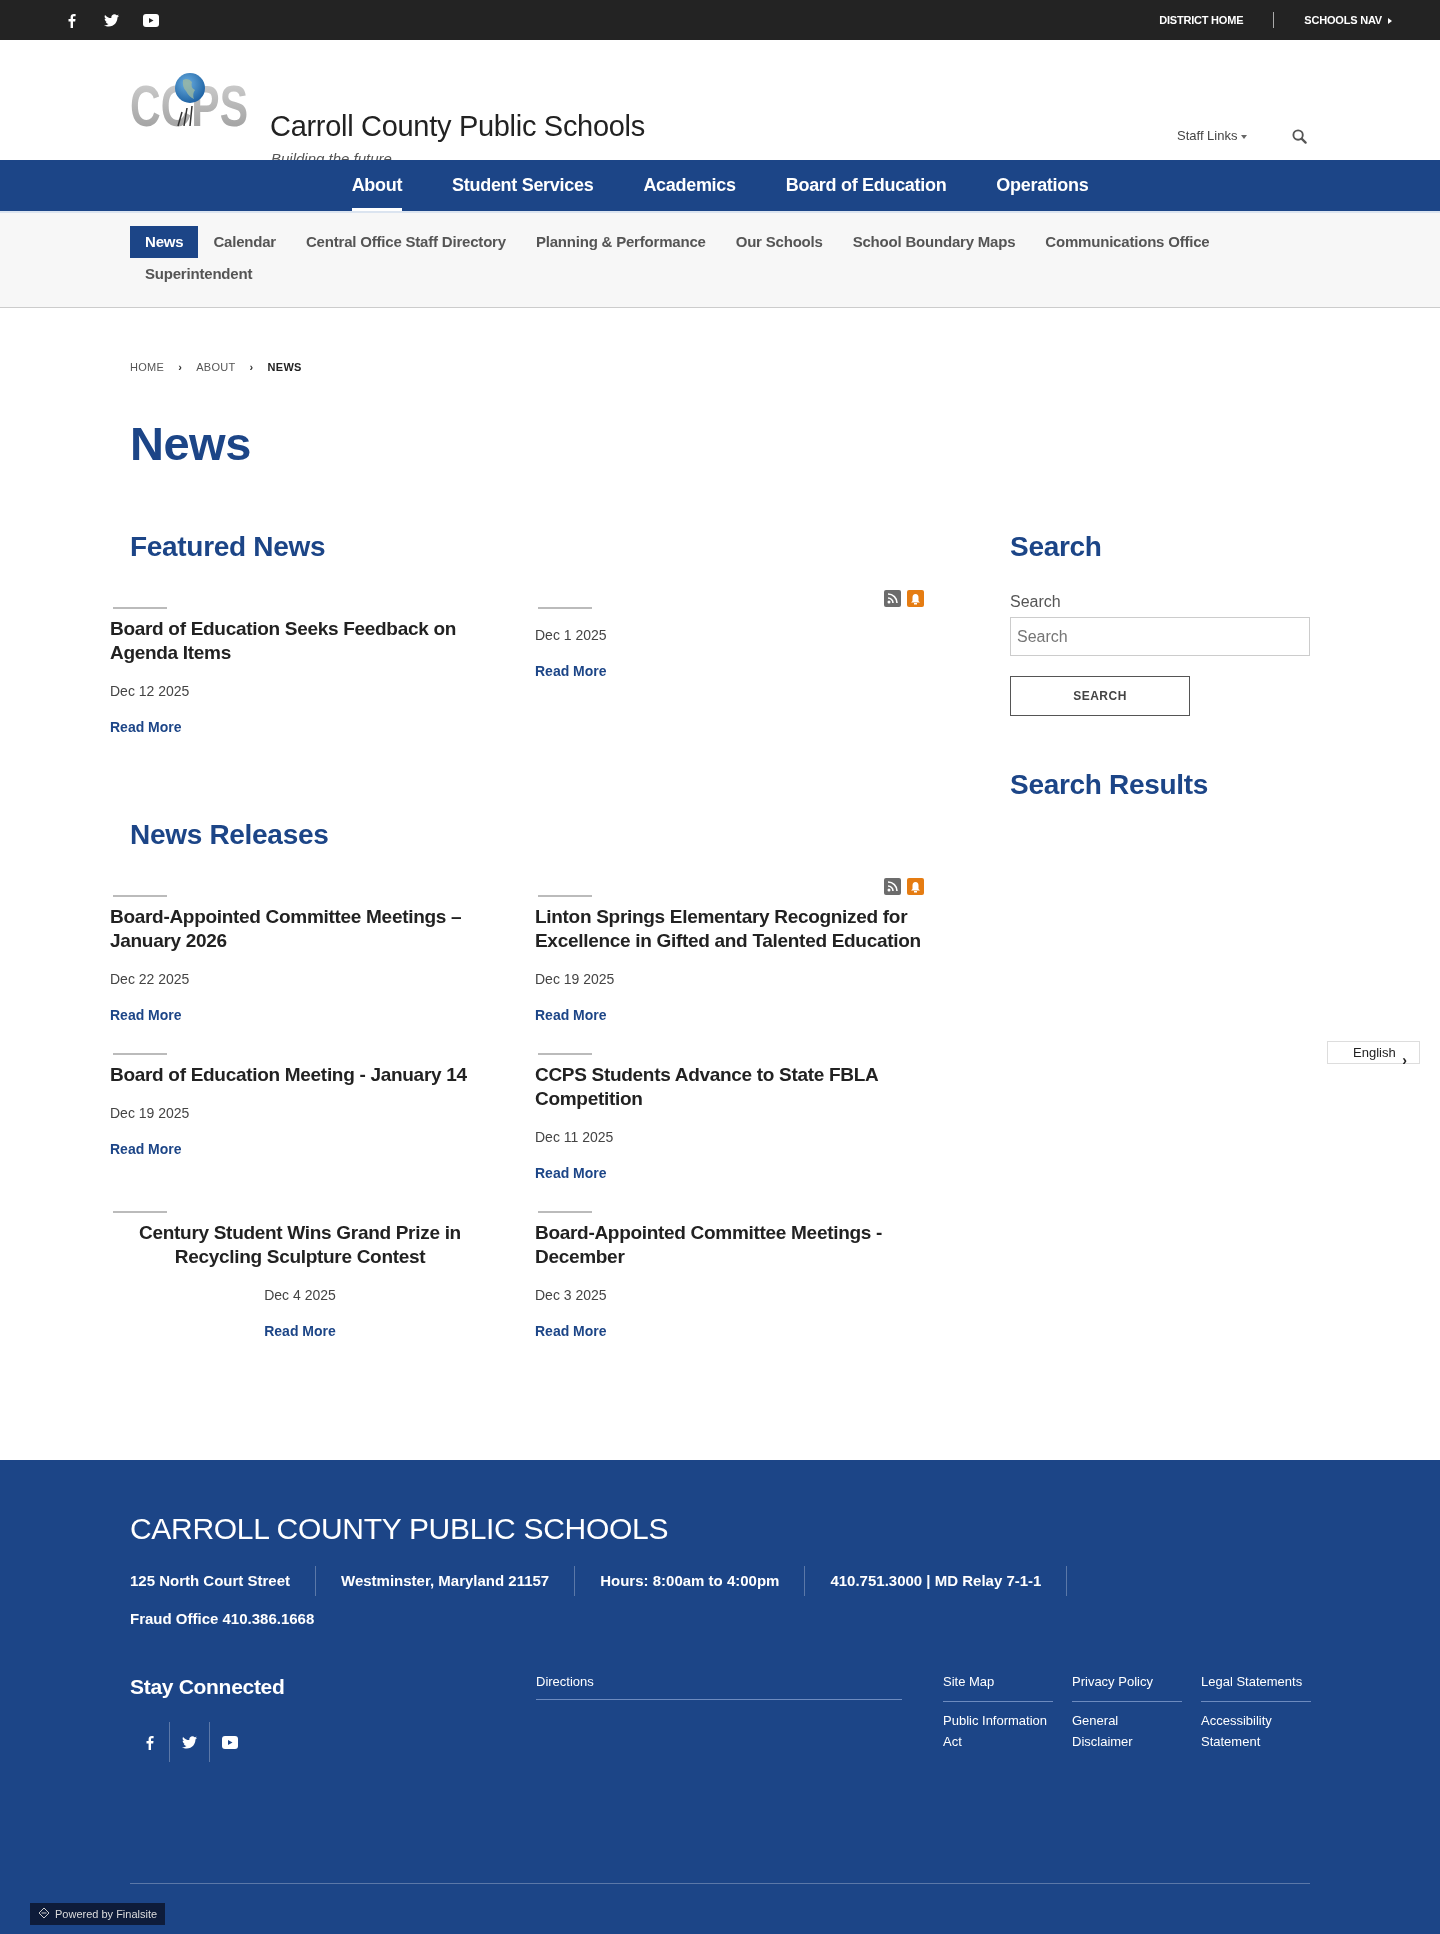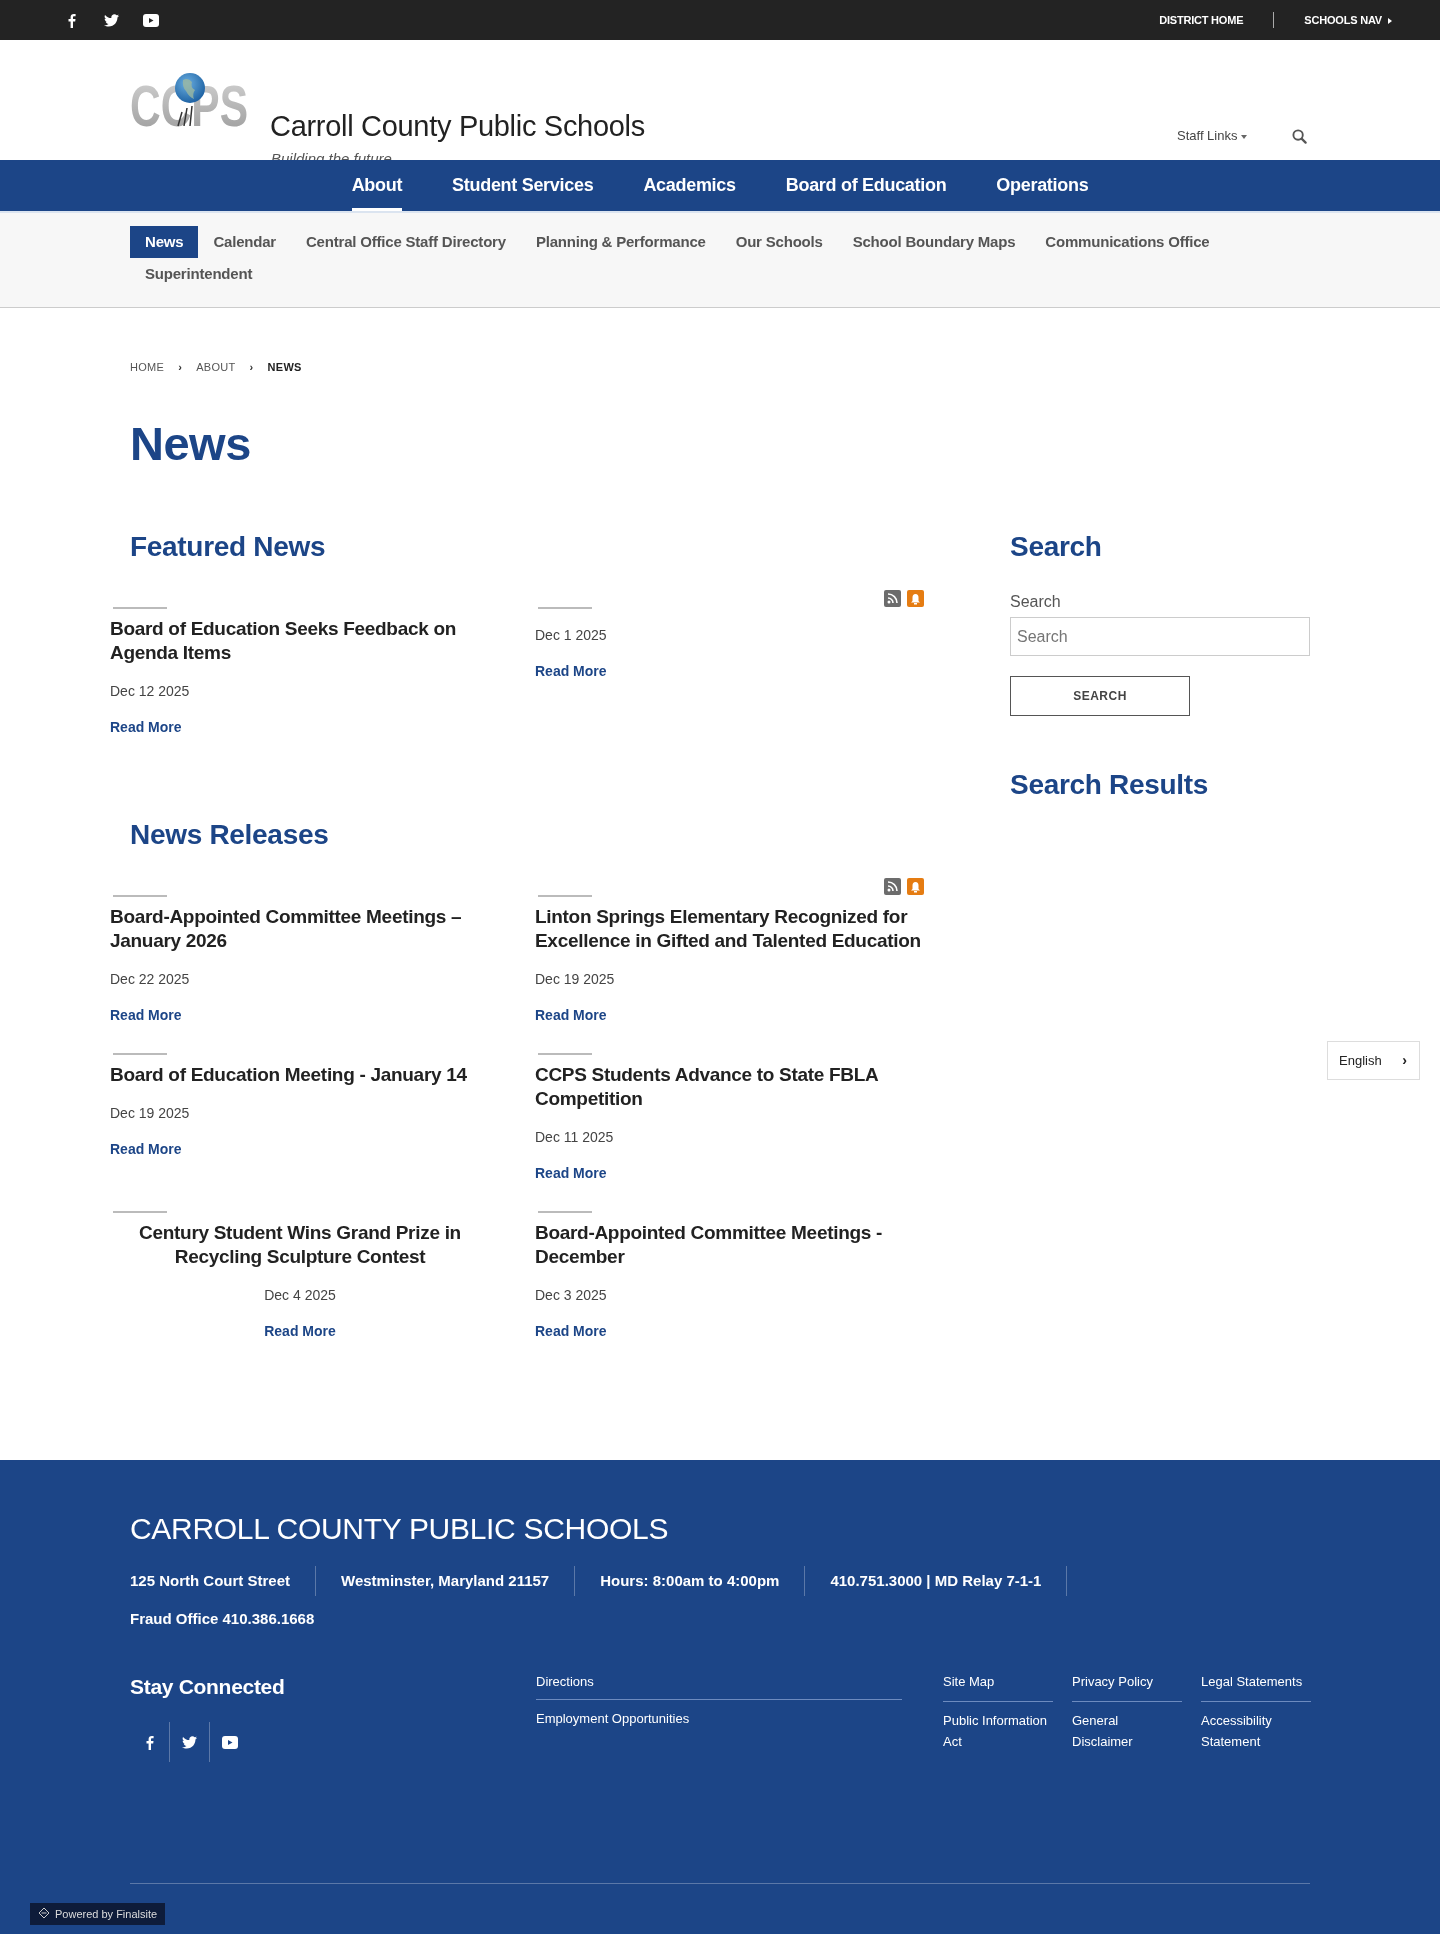--- a/index.html
+++ b/index.html
@@ -54,21 +54,21 @@
   .card .bar { width: 54px; height: 2px; background: #bbb; margin-left: 3px; margin-bottom: 8px; }
   .card h3 { font-size: 19px; font-weight: bold; color: #222; line-height: 24px; letter-spacing: -0.3px; }
   .card .date { font-size: 14px; color: #444; margin-top: 18px; }
   .card .more { font-size: 14px; font-weight: bold; color: #1c4587; margin-top: 20px; display: inline-block; }
 
   
   .side-label { position: absolute; left: 1010px; top: 593px; font-size: 16px; color: #555; }
   .side-input { position: absolute; left: 1010px; top: 617px; width: 300px; height: 39px; border: 1px solid #ccc; padding: 0 6px; font-size: 16px; color: #555; font-family: "Liberation Sans", sans-serif; }
   .side-btn { position: absolute; left: 1010px; top: 676px; width: 180px; height: 40px; border: 1.5px solid #555; background: #fff; font-size: 12px; color: #444; letter-spacing: 0.5px; font-family: "Liberation Sans", sans-serif; font-weight: bold; }
 
-  .lang { position: absolute; left: 1327px; top: 1041px; width: 93px; height: 39px; border: 1px solid #ddd; background: #fff; display: flex; align-items: center; padding-left: 11px; font-size: 13px; color: #222; }
+  .lang { position: absolute; left: 1327px; top: 1041px; width: 93px; height: 23px; border: 1px solid #ddd; background: #fff; display: flex; align-items: center; padding-left: 25px; font-size: 13px; color: #222; }
   .lang .arr { position: absolute; right: 12px; top: 10px; font-weight: bold; font-size: 14px; }
 
   
   .footer { position: absolute; left: 0; top: 1460px; width: 1440px; height: 474px; background: #1c4587; color: #fff; }
   .f-title { position: absolute; left: 130px; top: 52px; font-size: 30px; letter-spacing: -0.3px; }
   .f-info { position: absolute; left: 130px; top: 106px; display: flex; align-items: center; font-size: 15px; font-weight: bold; }
   .f-info .item { padding-right: 25px; margin-right: 25px; border-right: 1px solid #5b78a8; height: 30px; line-height: 30px; }
   .f-info .item:first-child { padding-left: 0; }
   .f-fraud { position: absolute; left: 130px; top: 150px; font-size: 15px; font-weight: bold; }
   .f-stay { position: absolute; left: 130px; top: 215px; font-size: 21px; font-weight: bold; letter-spacing: -0.3px; }
@@ -294,21 +294,20 @@
       </span>
     <span>
         <svg width="16" height="13" viewBox="0 0 16 13">
           <rect x="0" y="0" width="16" height="13" rx="3" fill="#fff"></rect>
           <path d="M6 4l4.5 2.5L6 9z" fill="#1c4587"></path>
         </svg>
       </span>
   </div>
   <div class="f-links-a">
     <a>Directions</a>
-    <a>Employment Opportunities</a>
   </div>
   <div class="f-col" style="left:943px;">
     <a>Site Map</a>
     <a>Public Information Act</a>
   </div>
   <div class="f-col" style="left:1072px;">
     <a>Privacy Policy</a>
     <a>General Disclaimer</a>
   </div>
   <div class="f-col" style="left:1201px;">

